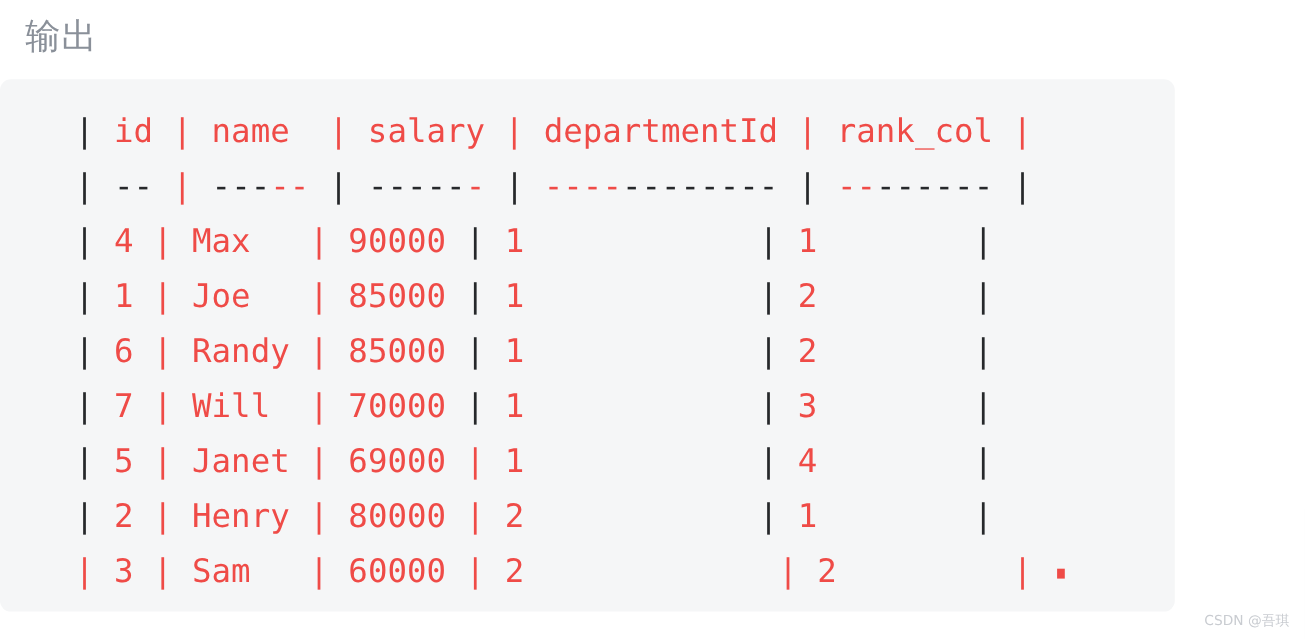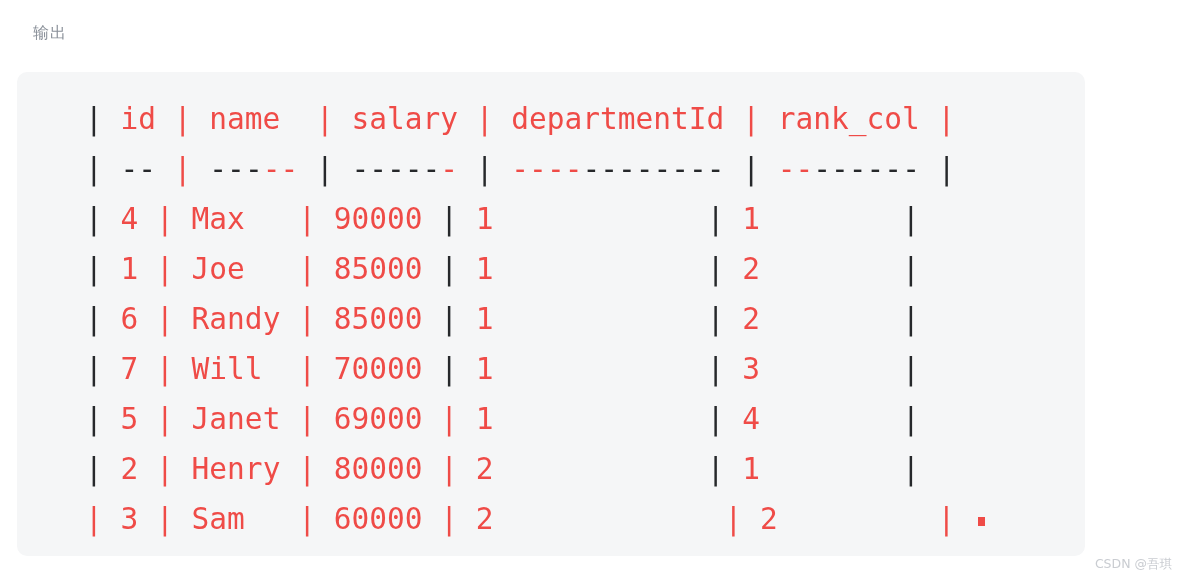--- a/index.html
+++ b/index.html
@@ -10,33 +10,33 @@
   body {
     width: 1186px;
     height: 581px;
     font-family: "Liberation Sans", sans-serif;
     overflow: hidden;
     position: relative;
   }
 
   #page-title {
     position: absolute;
-    left: 33px;
+    left: 23px;
     top: 14px;
-    font-size: 16px;
+    font-size: 32px;
     line-height: 38px;
     color: #8a9099;
     font-family: "DejaVu Sans", sans-serif;
     letter-spacing: 1px;
     white-space: pre;
   }
 
   #code-panel {
     position: absolute;
-    left: 17px;
+    left: 0px;
     top: 72px;
     width: 1068px;
     height: 484px;
     background: #f5f6f7;
     border-radius: 10px;
     overflow: hidden;
   }
 
   #code-block {
     position: absolute;

